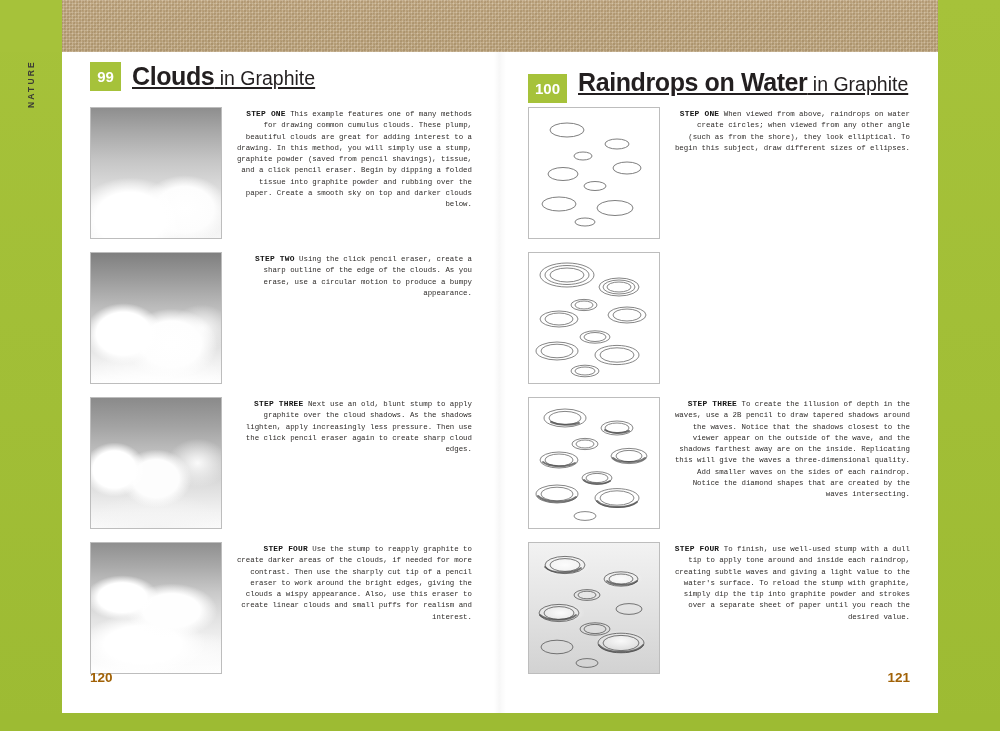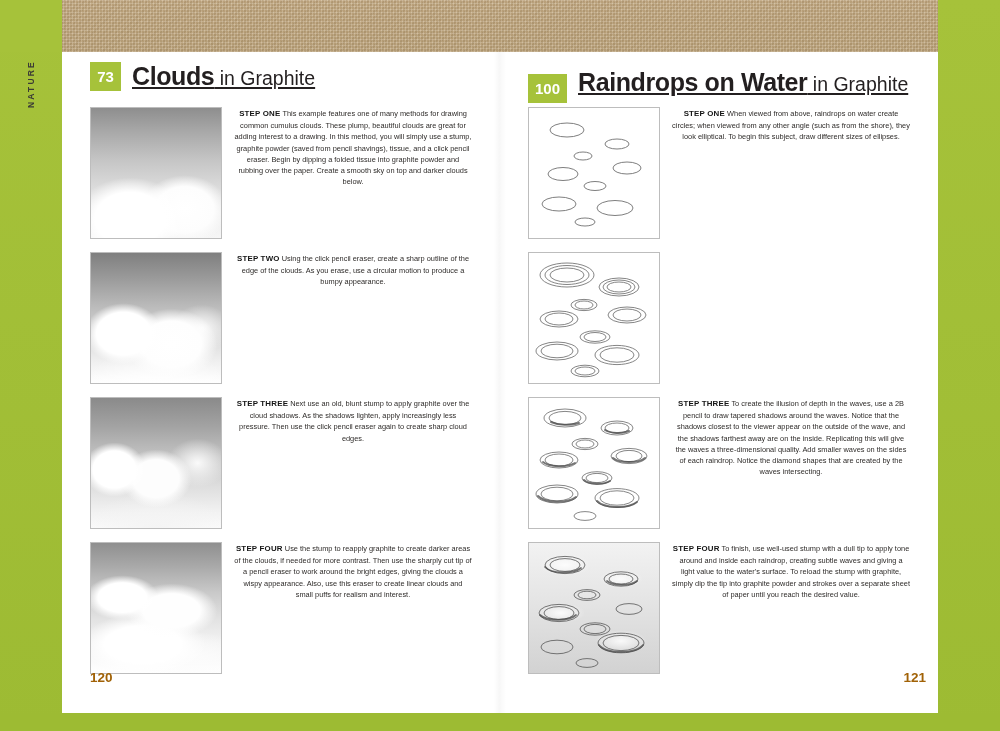--- a/index.html
+++ b/index.html
@@ -166,42 +166,42 @@
     border: 1px solid #bdbdbd;
     background: #fbfbfb;
     position: relative;
     overflow: hidden;
   }
   .step-text {
     flex: 1 1 auto;
     font-size: 7.4px;
     line-height: 1.52;
     color: #2e2b29;
-    text-align: center;
+    text-align: right;
     padding-top: 1px;
-    font-family: Liberation Sans, sans-serif;
+    font-family: Liberation Mono, monospace;
   }
   .step-label {
     font-weight: bold;
     font-size: 7.9px;
     letter-spacing: 0.2px;
     color: #141414;
   }
 
   
   .folio {
     position: absolute;
     bottom: 28px;
     font-size: 13.5px;
     font-weight: bold;
     color: #a16207;
     font-family: "Liberation Sans", sans-serif;
   }
   .folio-left { left: 28px; }
-  .folio-right { right: 12px; }
+  .folio-right { right: 28px; }
 
   
   .clouds {
     background:
       radial-gradient(ellipse 60% 45% at 30% 85%, #ffffff 0%, #ffffff 45%, rgba(255,255,255,0) 70%),
       radial-gradient(ellipse 45% 35% at 72% 78%, #ffffff 0%, #fdfdfd 50%, rgba(255,255,255,0) 75%),
       radial-gradient(ellipse 70% 40% at 50% 100%, #f2f2f2 0%, rgba(242,242,242,0) 70%),
       linear-gradient(180deg, #8e8e8e 0%, #a8a8a8 18%, #c5c5c5 40%, #dcdcdc 62%, #ececec 80%, #f6f6f6 100%);
   }
   .clouds2 {
@@ -257,21 +257,21 @@
   <div class="page-white"></div>
   <div class="gutter"></div>
 
   <div class="nature-tab">
     <span>NATURE</span>
   </div>
 
   <div class="page page-left">
 
     <div class="title-row">
-      <div class="num-box">73</div>
+      <div class="num-box">99</div>
       <div class="title-text">
         <span>Clouds</span><span class="medium"> in Graphite</span>
       </div>
     </div>
 
     <div class="steps">
 
       <div class="step">
         <div class="art clouds" style="width:130px;height:130px;"></div>
         <div class="step-text">

